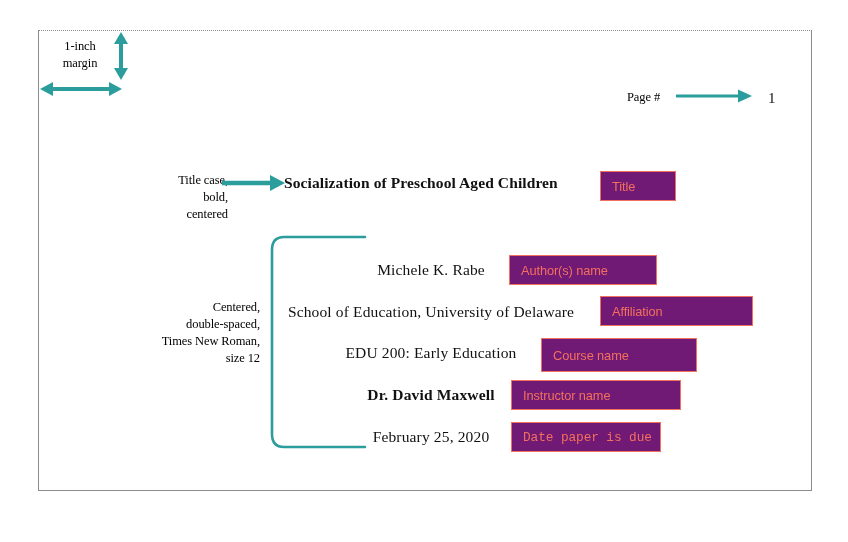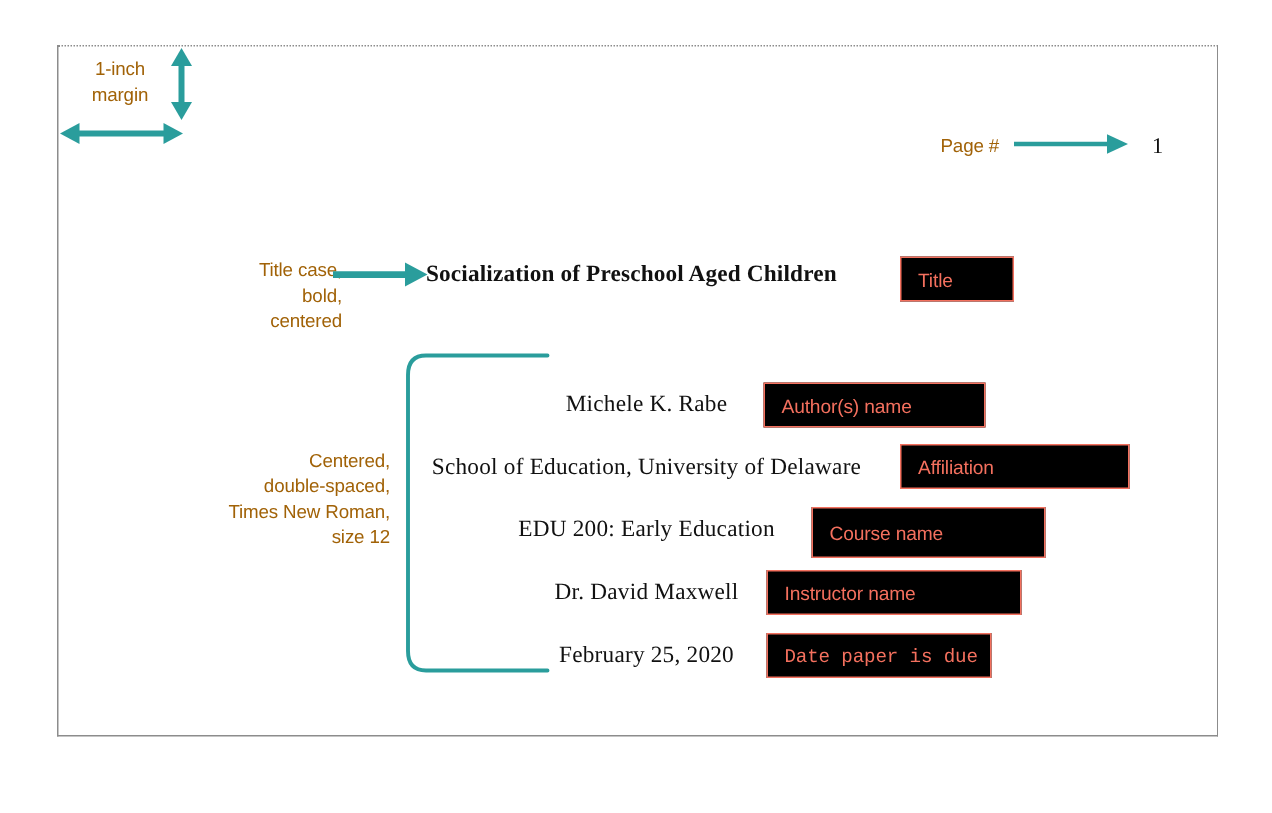--- a/index.html
+++ b/index.html
@@ -27,22 +27,22 @@
     border-left: 1.5px solid #8c8c8c;
     border-right: 1.5px solid #8c8c8c;
     border-bottom: 1.5px solid #8c8c8c;
     border-top: 1.5px dotted #8c8c8c;
     background: #ffffff;
   }
 
   
   .ann {
     position: absolute;
-    color: #a16207;
-    font-family: Liberation Sans, sans-serif;
+    color: #000000;
+    font-family: Liberation Serif, serif;
     font-size: 12.5px;
     line-height: 17px;
     white-space: pre-line;
     letter-spacing: -0.1px;
   }
 
   #margin-label {
     left: 44px;
     top: 38px;
     width: 72px;
@@ -105,35 +105,35 @@
     color: #111111;
     font-size: 15.5px;
     left: 270px;
     width: 322px;
     text-align: center;
     letter-spacing: 0.15px;
   }
   #doc-author      { top: 261px; }
   #doc-affiliation { top: 303px; }
   #doc-course      { top: 344px; }
-  #doc-instructor  { top: 386px; }
+  #doc-instructor  { top: 386px; font-weight: bold; }
   #doc-date        { top: 428px; }
 
   
   .callout {
     position: absolute;
     box-sizing: border-box;
     border: 1.6px solid #F4705E;
     color: #F4705E;
     font-family: "Liberation Sans", sans-serif;
     font-size: 12.8px;
     display: flex;
     align-items: center;
     padding-left: 11px;
-    background: #000000;
+    background: #701a75;
     letter-spacing: -0.1px;
   }
   #callout-title      { left: 600px; top: 171px; width: 76px;  height: 30px; }
   #callout-author     { left: 509px; top: 255px; width: 148px; height: 30px; }
   #callout-affil      { left: 600px; top: 296px; width: 153px; height: 30px; }
   #callout-course     { left: 541px; top: 338px; width: 156px; height: 34px; }
   #callout-instructor { left: 511px; top: 380px; width: 170px; height: 30px; }
   #callout-date       { left: 511px; top: 422px; width: 150px; height: 30px; font-family: Liberation Mono, monospace; }
 </style>
 </head>

